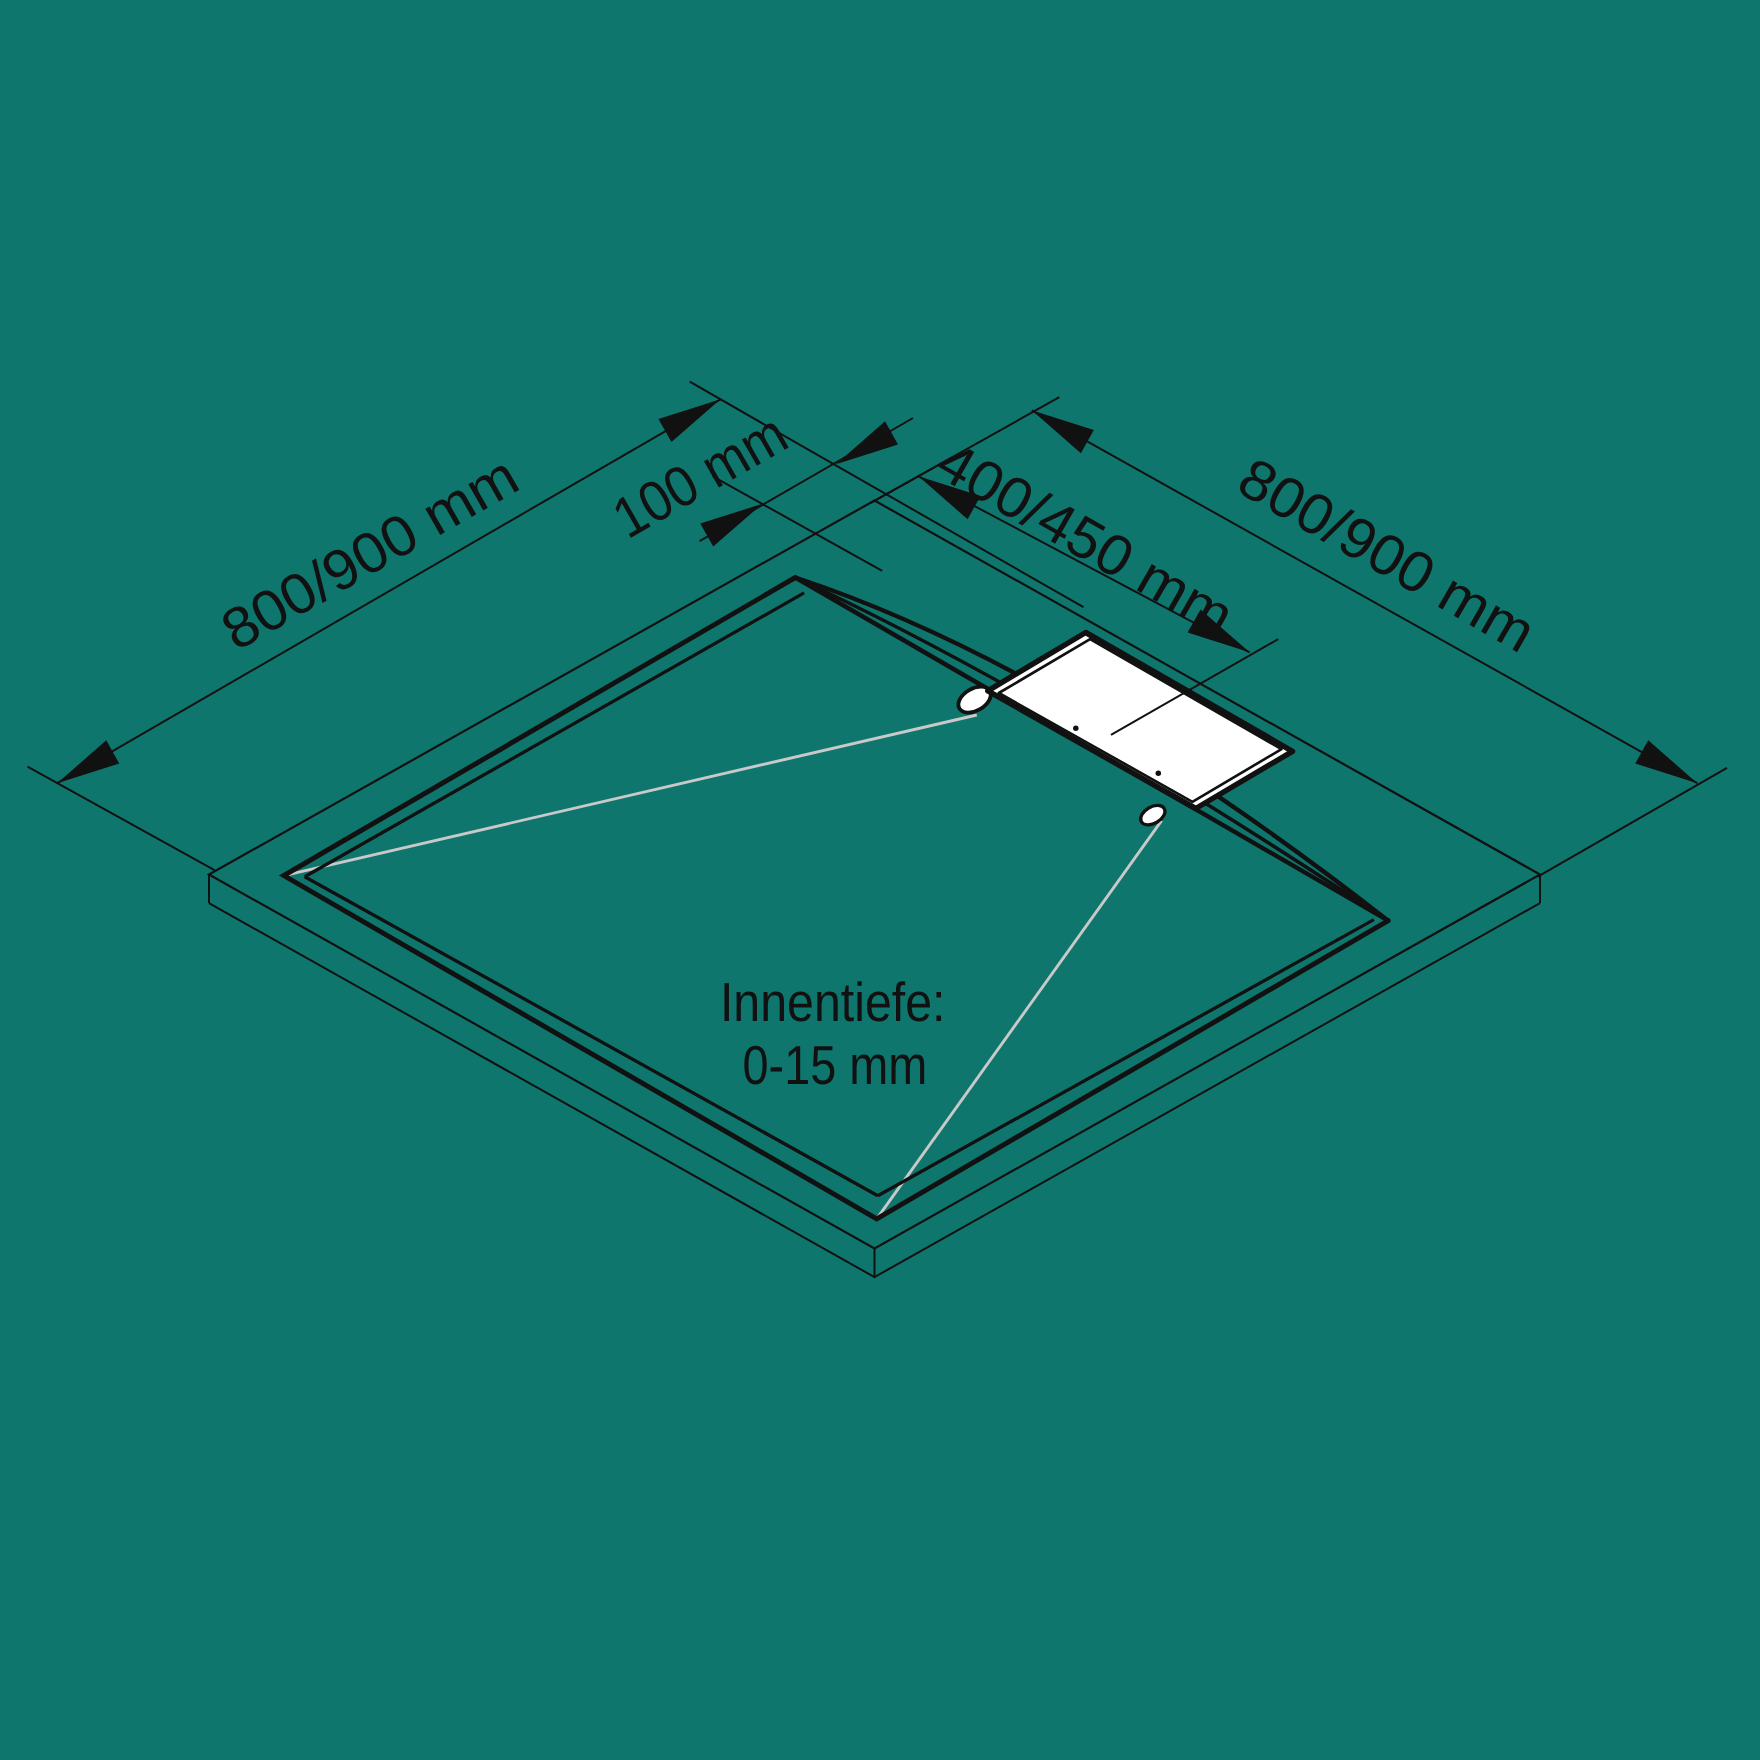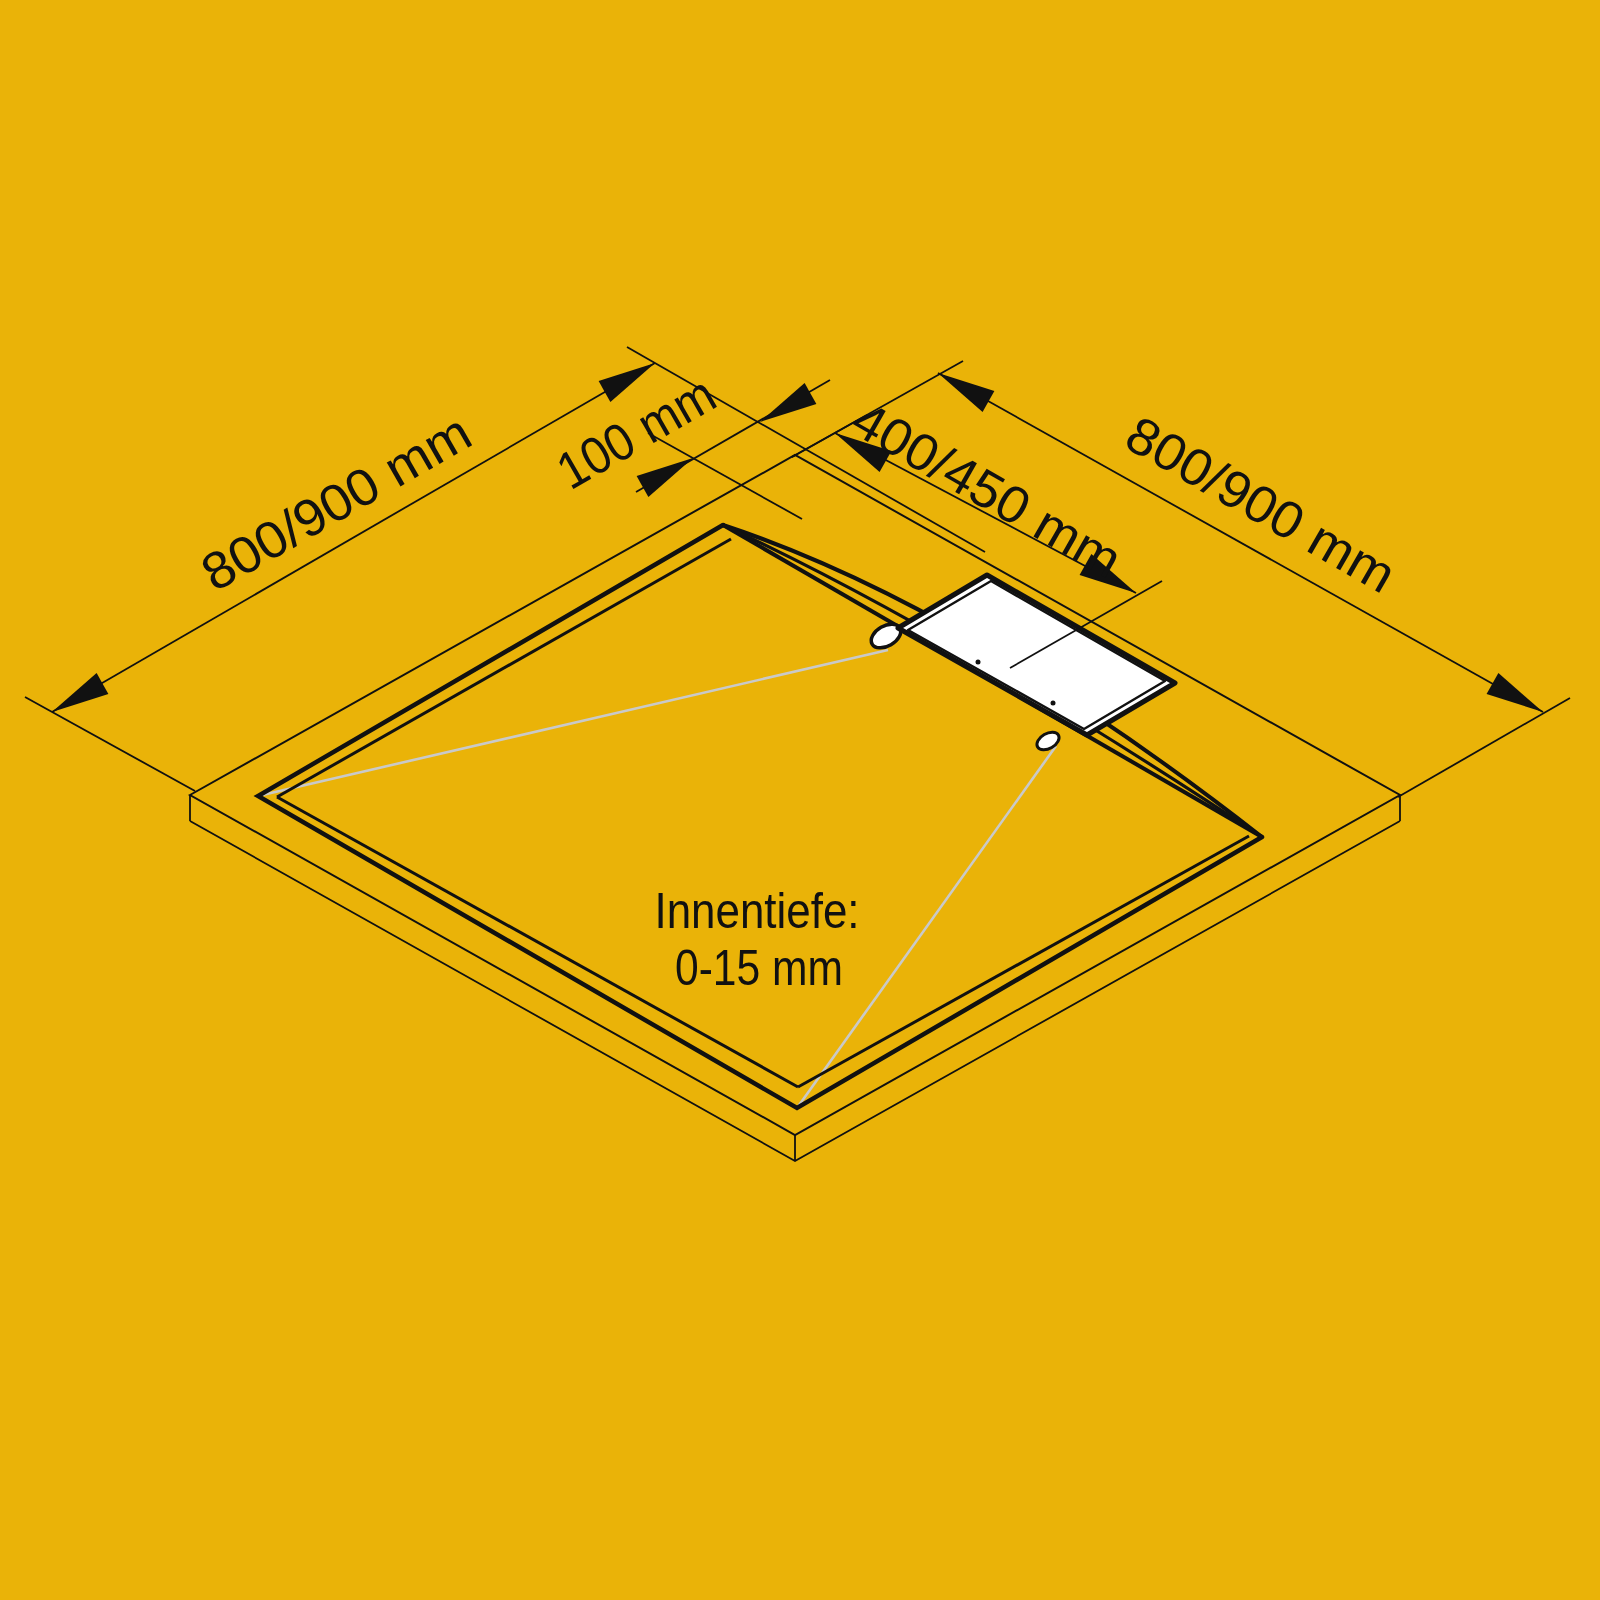--- a/index.html
+++ b/index.html
@@ -1,16 +1,16 @@
 <!DOCTYPE html>
 <html><head>
 <meta charset="utf-8">
 <style>
   html,body{margin:0;padding:0;background:#fff;}
-  .canvas{position:relative;width:1600px;height:1600px;background:#eab308;overflow:hidden;}
+  .canvas{position:relative;width:1600px;height:1600px;background:#0f766e;overflow:hidden;}
   svg{display:block;width:1600px;height:1600px;}
   .thin   {stroke:#111;stroke-width:2;fill:none;}
   .hair   {stroke:#111;stroke-width:1.8;fill:none;}
   .thick  {stroke:#111;stroke-width:4.5;fill:none;stroke-linecap:round;}
   .mid    {stroke:#111;stroke-width:3;fill:none;}
   .chan   {stroke:#111;stroke-width:4;fill:none;}
   .chan2  {stroke:#111;stroke-width:3.2;fill:none;}
   .gray   {stroke:#c9c9c9;stroke-width:2.6;fill:none;}
   .arrow  {fill:#111;stroke:none;}
   .cover  {fill:#fff;stroke:#111;stroke-width:5;stroke-linejoin:round;}

